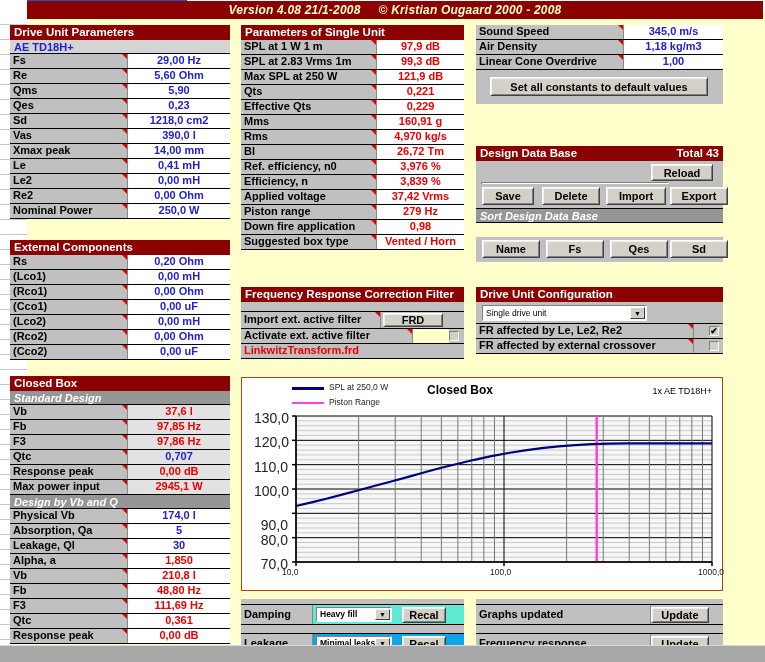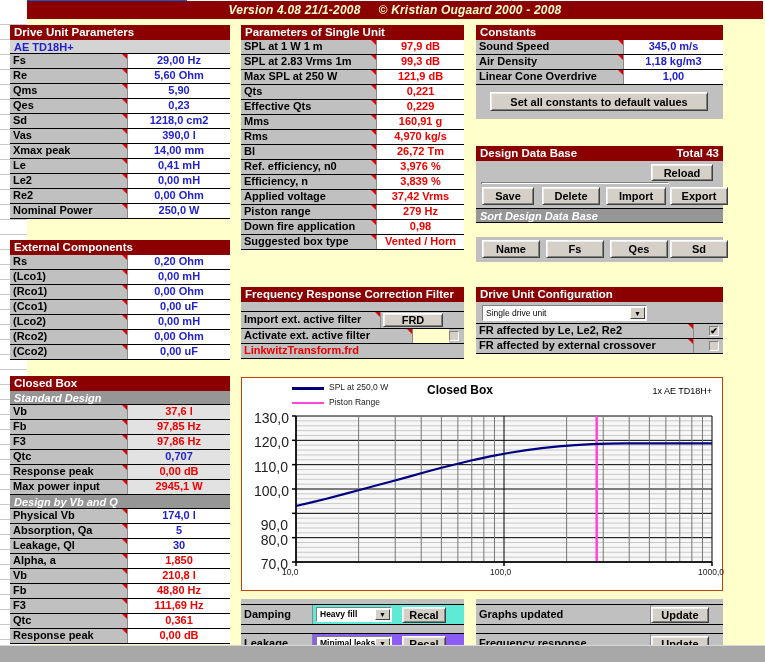--- a/index.html
+++ b/index.html
@@ -401,23 +401,20 @@
     <div class="val" style="background:#c0c0c0; position:relative;">
       <div class="chk" id="frcf-chk" style="position:absolute; right:5px; top:2px;"></div>
     </div>
   </div>
   <div class="row" style="height:15px;">
     <div class="val red" style="text-align:left; background:#c0c0c0;">LinkwitzTransform.frd</div>
   </div>
 </div>
 
 <div class="panel" id="p-const" style="left:476px; top:25px; width:247px;">
-  <div class="phdr">
-      <span>Constants</span>
-    </div>
   <div id="const-rows">
       <div class="row">
         <div class="lbl cmark" style="width: 148px;">Sound Speed</div>
         <div class="val blue">345,0 m/s</div>
       </div>
       <div class="row">
         <div class="lbl cmark" style="width: 148px;">Air Density</div>
         <div class="val blue">1,18 kg/m3</div>
       </div>
       <div class="row">
@@ -579,21 +576,21 @@
       <div class="combo" style="position:absolute; left:3px; top:2px; width:76px; height:15px;">
         <span>Heavy fill</span>
         <span class="arrow">▼</span>
       </div>
       <div class="btn" style="position:absolute; left:89px; top:2px; width:44px; height:16px;">Recal</div>
     </div>
   </div>
   <div class="greyband" style="height:9px;"></div>
   <div class="row" style="height:20px;">
     <div class="lbl" style="width:72px; line-height:18px;">Leakage</div>
-    <div class="val" style="position:relative; padding:0; background:#8b5cf6;">
+    <div class="val" style="position:relative; padding:0; background:#0ea5e9;">
       <div class="combo" style="position:absolute; left:3px; top:2px; width:76px; height:15px;">
         <span>Minimal leaks</span>
         <span class="arrow">▼</span>
       </div>
       <div class="btn" style="position:absolute; left:89px; top:2px; width:44px; height:16px;">Recal</div>
     </div>
   </div>
 </div>
 
 <div class="panel" style="left:476px; top:599px; width:247px;">

